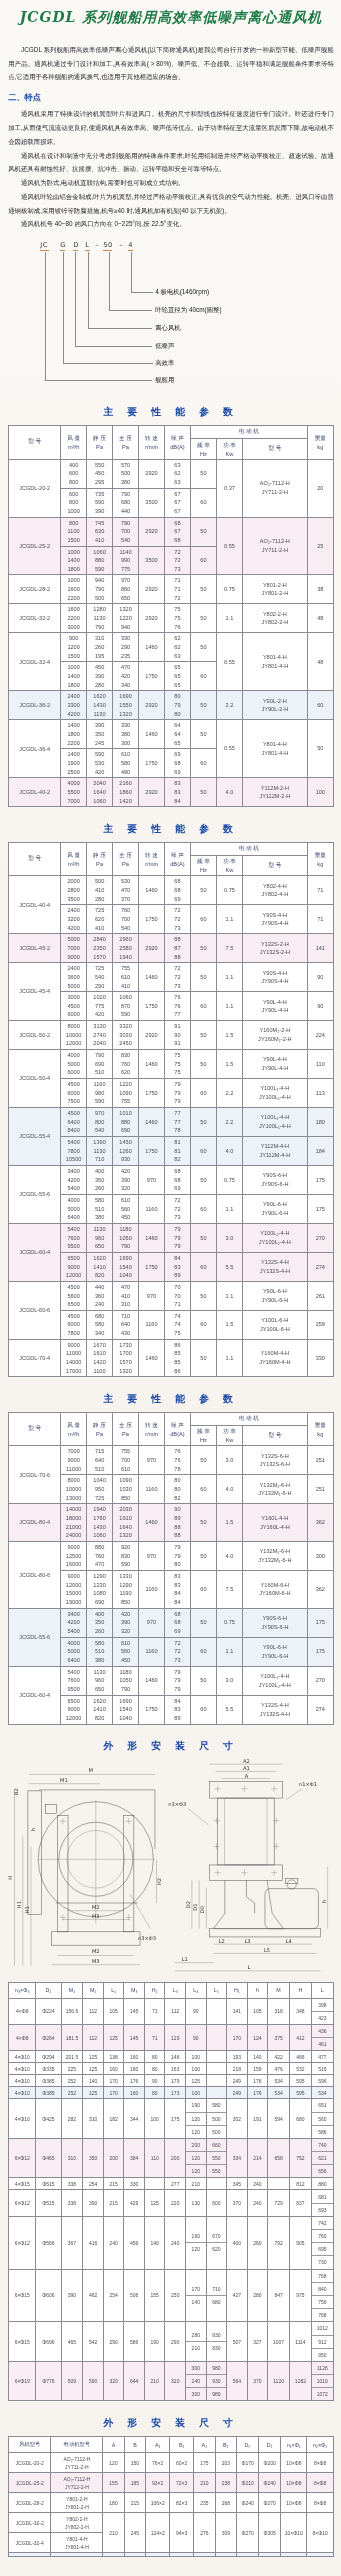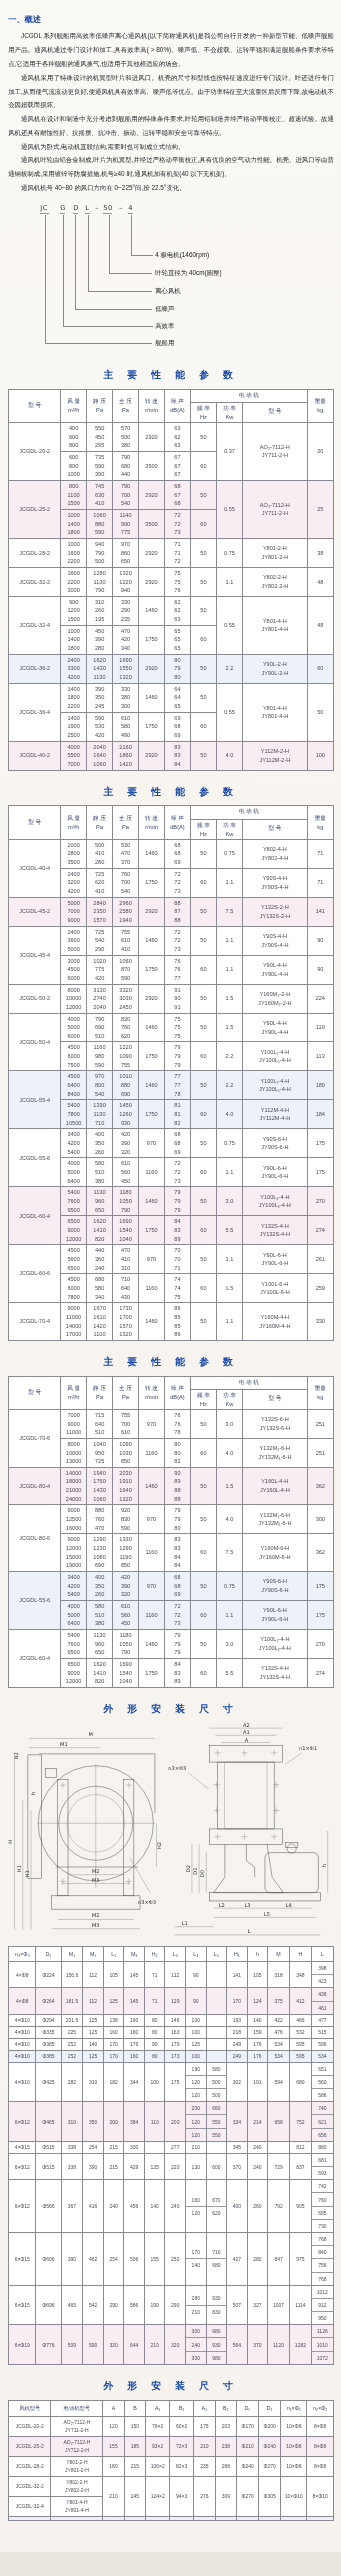--- a/index.html
+++ b/index.html
@@ -42,24 +42,25 @@
   .stk>div{border-top:0.5px solid #9a9aa5;padding:2.1px 0;}
   .stk>div:first-child{border-top:none;}
   .dim td.stk{padding:0;}
   .mot div{line-height:1.45;}
 </style>
 </head>
 <body>
 
 <div class="page">
 
+  <h1 class="doc-title">JCGDL 系列舰船用高效率低噪声离心通风机</h1>
 
-  <h2 class="sec-head">一、概述</h2>
   <p class="para">JCGDL 系列舰船用高效率低噪声离心通风机(以下简称通风机)是我公司自行开发的一种新型节能、低噪声舰船用产品。通风机通过专门设计和加工,具有效率高( &gt; 80%)、噪声低、不会超载、运转平稳和满足舰船条件要求等特点,它适用于各种舰船的通风换气,也适用于其他相适应的场合。</p>
 
+  <h2 class="sec-head">二、特点</h2>
   <p class="para">通风机采用了特殊设计的机翼型叶片和进风口。机壳的尺寸和型线也按特征速度进行专门设计。叶还进行专门加工,从而使气流流动更良好,使通风机具有效率高、噪声低等优点。由于功率特征至大流量区后反而下降,故电动机不会因超载而损坏。</p>
   <p class="para">通风机在设计和制造中充分考虑到舰船用的特殊条件要求,叶轮用铝制造并经严格动平衡校正、超速试验。故通风机还具有耐蚀性好、抗摇摆、抗冲击、振动、运转平稳和安全可靠等特点。</p>
 
   <p class="para">通风机为卧式,电动机直联结构,需要时也可制成立式结构。</p>
   <p class="para">通风机叶轮由铝合金制成,叶片为机翼型,并经过严格动平衡校正,具有优良的空气动力性能。机壳、进风口等由普通钢板制成,采用镀锌等防腐措施,机号≥40 时,通风机加有机架(40 以下无机架)。</p>
   <p class="para">通风机机号 40~80 的风口方向在 0~225°间,按 22.5°变化。</p>
 
   <div class="mkey" id="mkey">
       <span class="code" style="left: 32px;">JC</span>
       <i class="ul" style="left: 32px; width: 9.3px;"></i>

